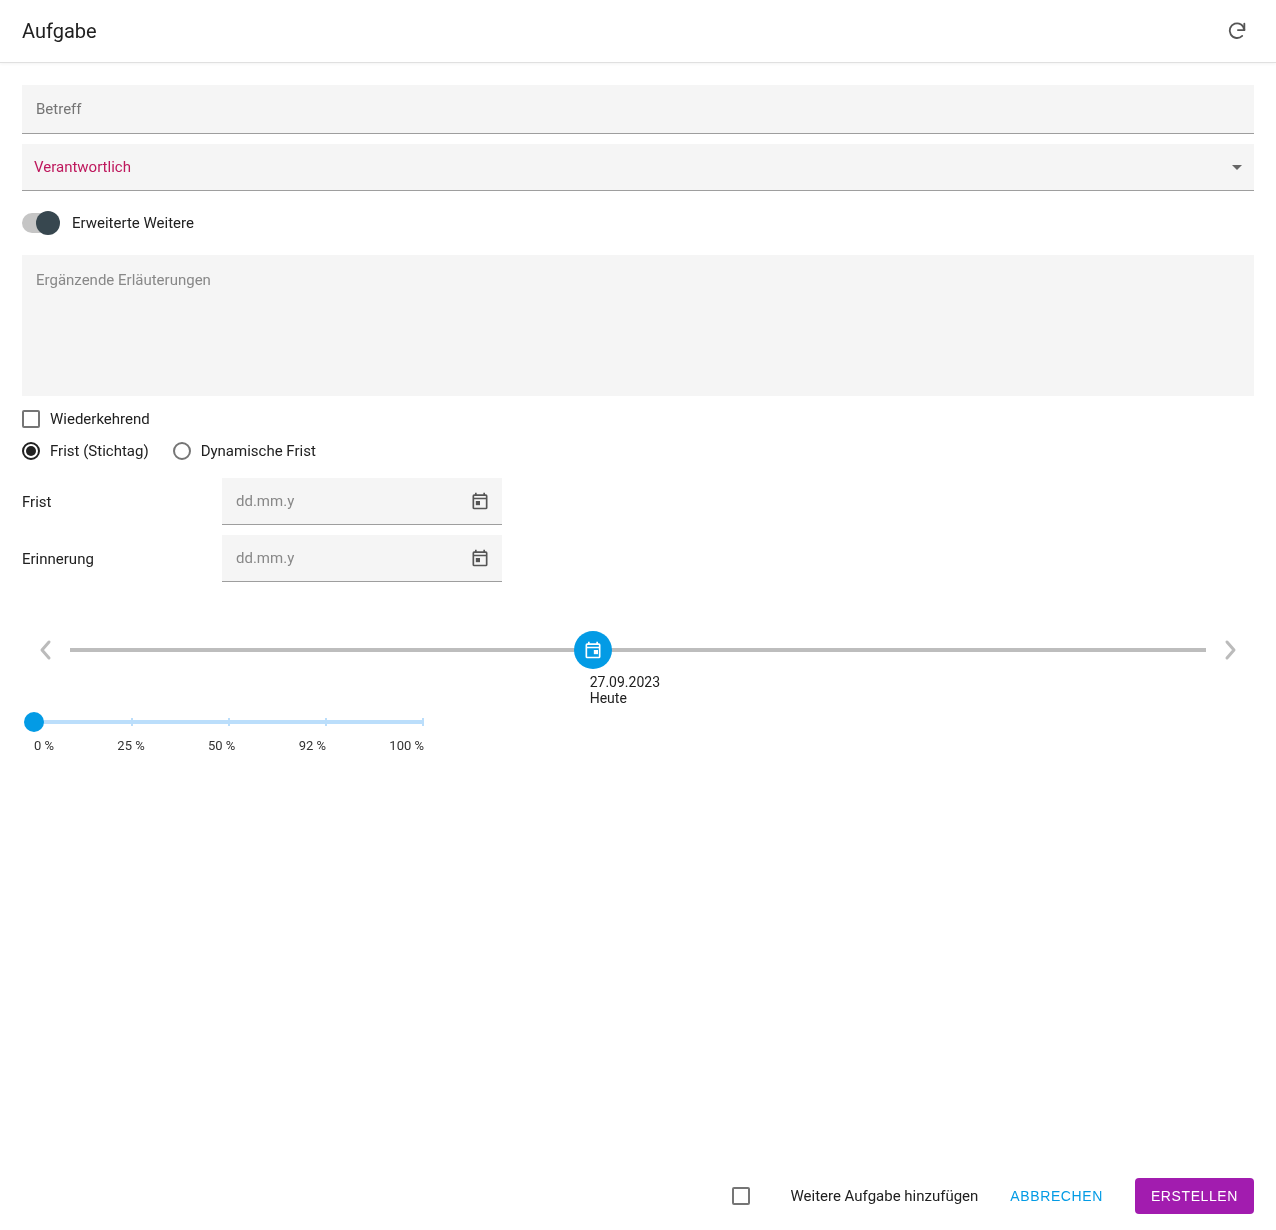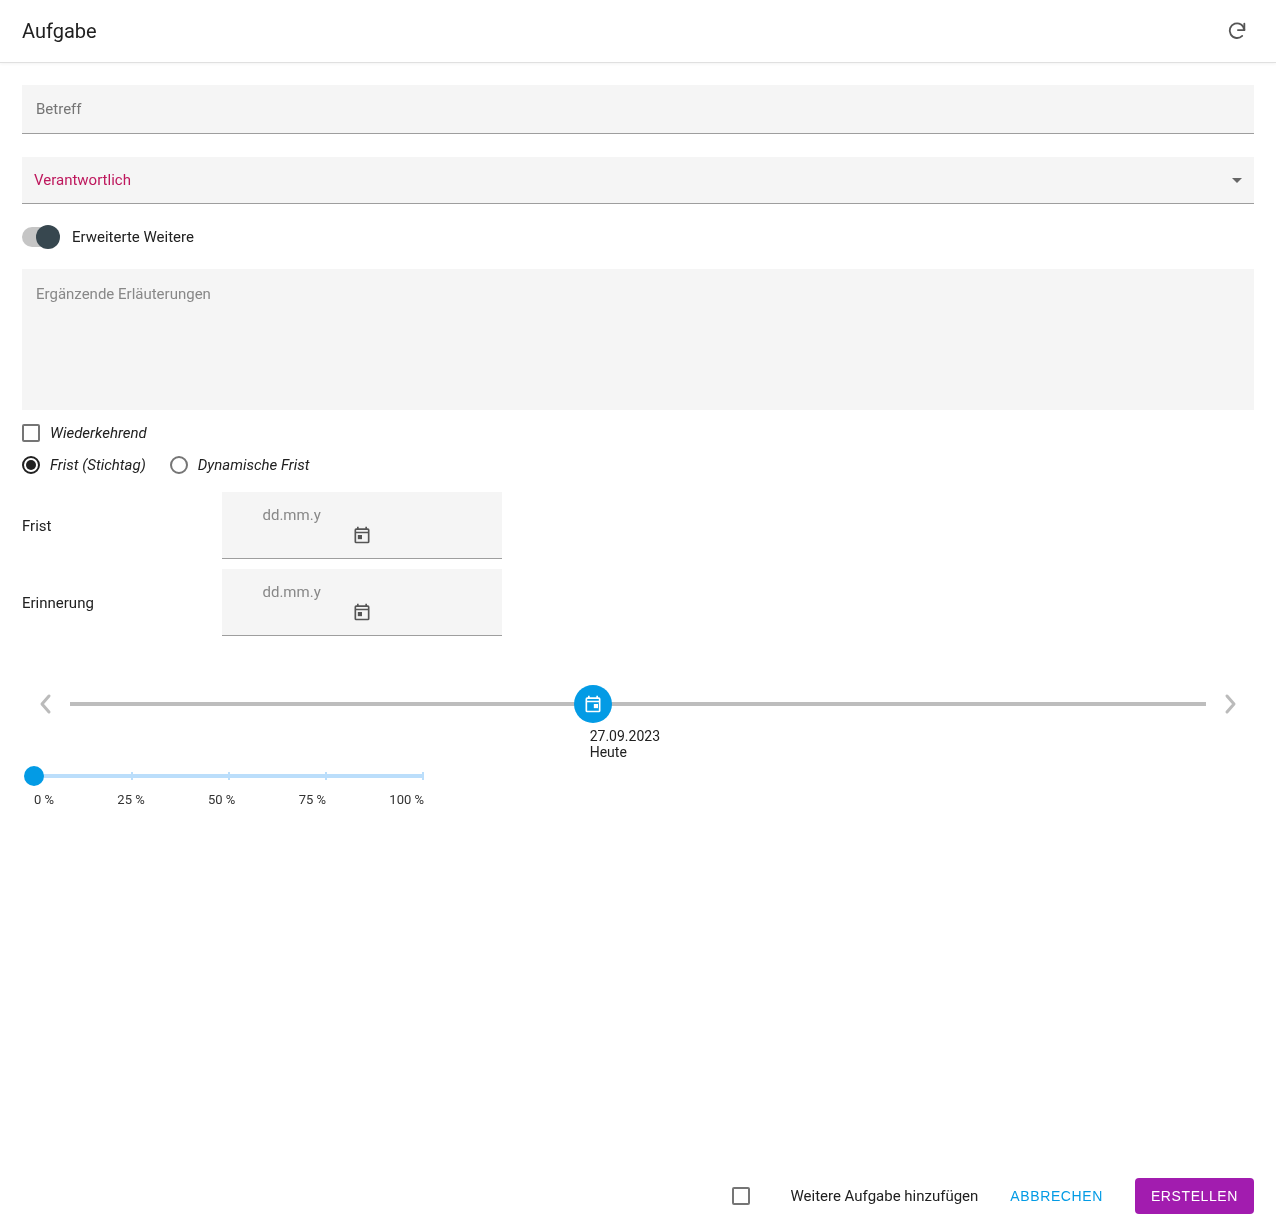--- a/index.html
+++ b/index.html
@@ -32,21 +32,21 @@
   }
   .content {
     flex: 1;
     padding: 22px;
     overflow: auto;
   }
   .field {
     background: #f5f5f5;
     border-bottom: 1px solid #9e9e9e;
     padding: 14px 12px;
-    margin-bottom: 23px;
+    margin-bottom: 10px;
     display: flex;
     align-items: center;
   }
   .field input[type=text], .field textarea {
     border: none; background: transparent; outline: none;
     font-size: 15px; flex: 1; color: #212121;
     font-family: inherit;
   }
   .field-select { cursor: pointer; justify-content: space-between; }
   .placeholder-text { color: #be185d; font-size: 15px; }
@@ -72,21 +72,20 @@
   }
   .textarea-field textarea {
     width: 100%; border: none; background: transparent;
     outline: none; font-size: 15px; font-family: inherit;
     height: 110px; resize: none; color: #212121;
   }
   .textarea-field textarea::placeholder { color: #888; }
   .check-row, .radio-row {
     display: flex; align-items: center; gap: 24px;
     margin: 14px 0;
-    font-style: italic;
   }
   .check-item, .radio-item {
     display: flex; align-items: center; gap: 10px;
     cursor: pointer;
     font-size: 15px;
   }
   .checkbox-box {
     width: 18px; height: 18px; border: 2px solid #757575;
     border-radius: 2px;
   }
@@ -103,21 +102,20 @@
     margin: 18px 0 8px 0;
   }
   .date-row {
     display: flex; align-items: center; margin-bottom: 10px;
   }
   .date-label { width: 200px; font-size: 15px; }
   .date-input-wrap {
     background: #f5f5f5; border-bottom: 1px solid #9e9e9e;
     width: 280px; display: flex; align-items: center;
     padding: 13px 12px;
-    flex-direction: column;
   }
   .date-input-wrap input {
     border: none; background: transparent; outline: none;
     font-size: 15px; flex: 1; color: #888;
     font-family: inherit;
   }
   .date-input-wrap input::placeholder { color: #888; }
   .timeline {
     margin: 28px 12px 0 12px;
     position: relative;
@@ -318,21 +316,21 @@
           <span></span>
           <span></span>
           <span></span>
       </div>
       <div class="slider-thumb"></div>
     </div>
     <div class="slider-ticks">
       <span>0 %</span>
       <span>25 %</span>
       <span>50 %</span>
-      <span>75 %</span>
+      <span>92 %</span>
       <span>100 %</span>
     </div>
   </div>
 
 </div>
 
 <div class="footer">
   <div class="check-item">
     <div class="checkbox-box"></div>
     <span>Weitere Aufgabe hinzufügen</span>

